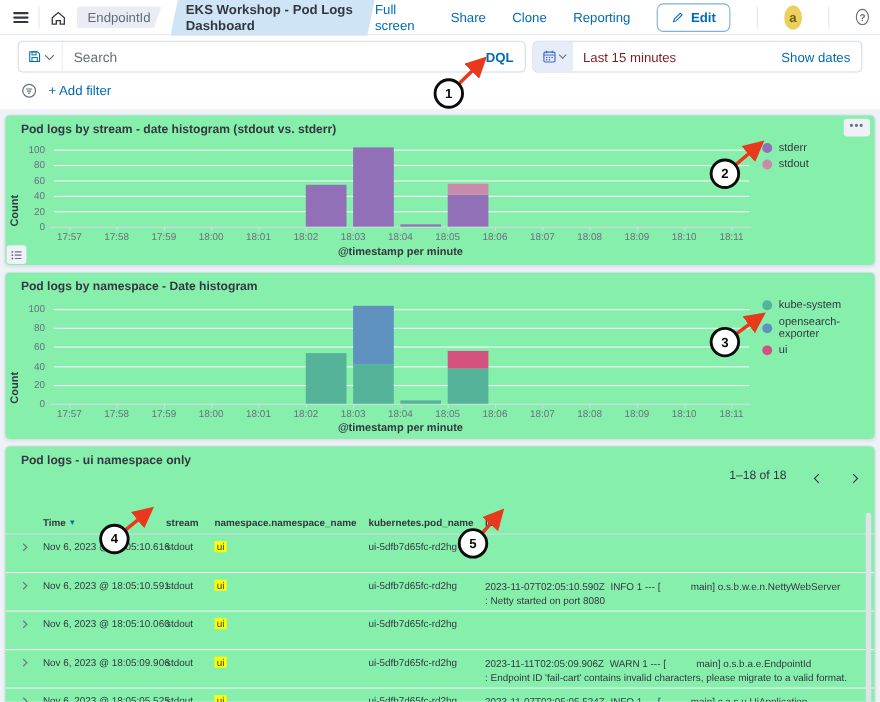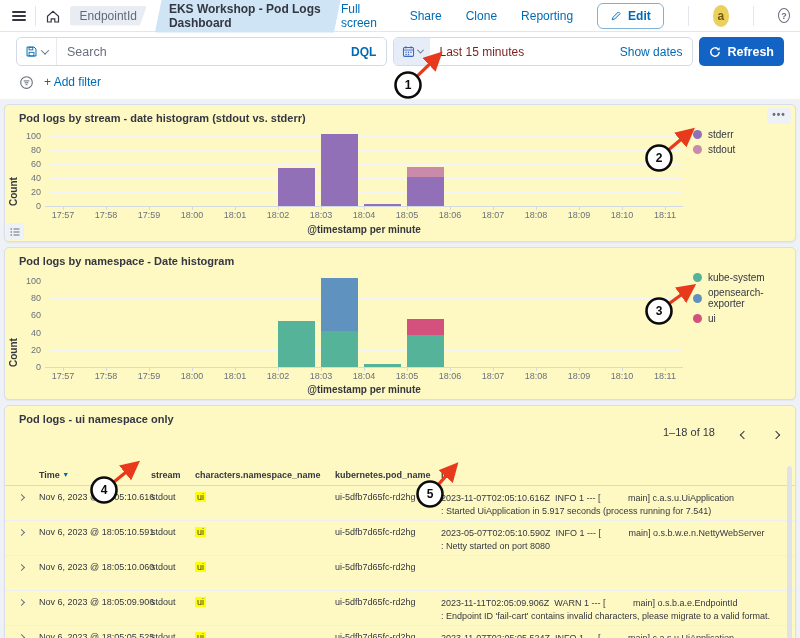--- a/index.html
+++ b/index.html
@@ -47,21 +47,21 @@
   .show-dates { color:#006BB4; font-size:12px; padding-right:10px; cursor:pointer; white-space:nowrap; }
   .refresh-btn { height:29px; min-width:74px; background:#1363C5; border:none; border-radius:5px; color:#fff;
     font-size:12.5px; font-weight:700; display:flex; align-items:center; justify-content:center; gap:6px;
     cursor:pointer; font-family:"Liberation Sans", sans-serif; padding:0 10px; }
 
   .filter-row { display:flex; align-items:center; gap:8px; padding:3px 16px 7px; background:#fff; }
   .add-filter { color:#006BB4; font-size:12px; cursor:pointer; }
 
   
   .main { background:#eef1f6; padding:5px 4px 0; height:546px; }
-  .panel { position:relative; background:#fef9c3; border:1px solid #d9dfe9; border-radius:5px;
+  .panel { position:relative; background:#86efac; border:1px solid #d9dfe9; border-radius:5px;
     box-shadow:0 1px 2px rgba(50,60,80,.06); overflow:hidden; }
   .p-title { font-size:11px; font-weight:700; color:#343741; padding:7px 14px 0; }
   #panel1 { height:138px; margin-bottom:5px; }
   #panel2 { height:153px; margin-bottom:5px; }
   #panel3 { height:243px; }
   .dots-btn { position:absolute; top:3px; right:4px; width:24px; height:16px; background:#eef1f6; border-radius:3px;
     color:#69707d; font-size:10px; font-weight:700; letter-spacing:1px; text-align:center; line-height:14px; cursor:pointer; }
   .legend { position:absolute; left:688px; display:flex; flex-direction:column; gap:4px; }
   .legend-item { display:flex; align-items:center; gap:6px; font-size:10px; color:#343741; cursor:pointer; }
   .legend-dot { width:9px; height:9px; border-radius:50%; flex:none; }
@@ -163,27 +163,20 @@
             <circle cx="8" cy="9" r=".9" fill="#3D68C6"></circle>
           <circle cx="11" cy="9" r=".9" fill="#3D68C6"></circle>
             <circle cx="5" cy="11.6" r=".9" fill="#3D68C6"></circle>
           <circle cx="8" cy="11.6" r=".9" fill="#3D68C6"></circle>
         </svg>
         <i class="chev"></i>
       </div>
       <span class="time-range">Last 15 minutes</span>
       <span class="show-dates">Show dates</span>
     </div>
-    <button class="refresh-btn">
-      <svg width="12" height="12" viewBox="0 0 16 16">
-        <path d="M13.6 8a5.6 5.6 0 1 1-1.7-4" fill="none" stroke="#fff" stroke-width="1.9"></path>
-        <path d="M14.2 1.6v4.2h-4.2z" fill="#fff"></path>
-      </svg>
-      <span>Refresh</span>
-    </button>
   </div>
 
   <div class="filter-row">
     <div class="icon-btn" style="width:20px;height:20px">
       <svg width="15" height="15" viewBox="0 0 16 16">
         <circle cx="8" cy="8" r="6.2" fill="none" stroke="#69707d" stroke-width="1.2"></circle>
         <line x1="5" y1="6.3" x2="11" y2="6.3" stroke="#69707d" stroke-width="1.1"></line>
         <line x1="6" y1="8.3" x2="10" y2="8.3" stroke="#69707d" stroke-width="1.1"></line>
         <line x1="7" y1="10.3" x2="9" y2="10.3" stroke="#69707d" stroke-width="1.1"></line>
       </svg>
@@ -347,40 +340,39 @@
             <i class="chev l"></i>
           </span>
         <span class="pag-btn">
             <i class="chev r"></i>
           </span>
       </div>
       <div class="lrow lheader">
         <div></div>
         <div><span>Time</span> <span class="sort-ic">▼</span></div>
         <div>stream</div>
-        <div>characters.namespace_name</div>
+        <div>namespace.namespace_name</div>
         <div>kubernetes.pod_name</div>
         <div>log</div>
       </div>
       <div id="table-body">
           <div class="lrow trow">
             <div class="expander"><i class="chev r"></i></div>
             <div class="cell-time">Nov 6, 2023 @ 18:05:10.616</div>
             <div>stdout</div>
             <div><span class="hl">ui</span></div>
             <div>ui-5dfb7d65fc-rd2hg</div>
-            <div class="cell-log">2023-11-07T02:05:10.616Z  INFO 1 --- [           main] c.a.s.u.UiApplication                    : Started UiApplication in 5.917 seconds (process running for 7.541)</div>
           </div>
           <div class="lrow trow">
             <div class="expander"><i class="chev r"></i></div>
             <div class="cell-time">Nov 6, 2023 @ 18:05:10.591</div>
             <div>stdout</div>
             <div><span class="hl">ui</span></div>
             <div>ui-5dfb7d65fc-rd2hg</div>
-            <div class="cell-log">2023-05-07T02:05:10.590Z  INFO 1 --- [           main] o.s.b.w.e.n.NettyWebServer               : Netty started on port 8080</div>
+            <div class="cell-log">2023-11-07T02:05:10.590Z  INFO 1 --- [           main] o.s.b.w.e.n.NettyWebServer               : Netty started on port 8080</div>
           </div>
           <div class="lrow trow">
             <div class="expander"><i class="chev r"></i></div>
             <div class="cell-time">Nov 6, 2023 @ 18:05:10.060</div>
             <div>stdout</div>
             <div><span class="hl">ui</span></div>
             <div>ui-5dfb7d65fc-rd2hg</div>
           </div>
           <div class="lrow trow">
             <div class="expander"><i class="chev r"></i></div>

